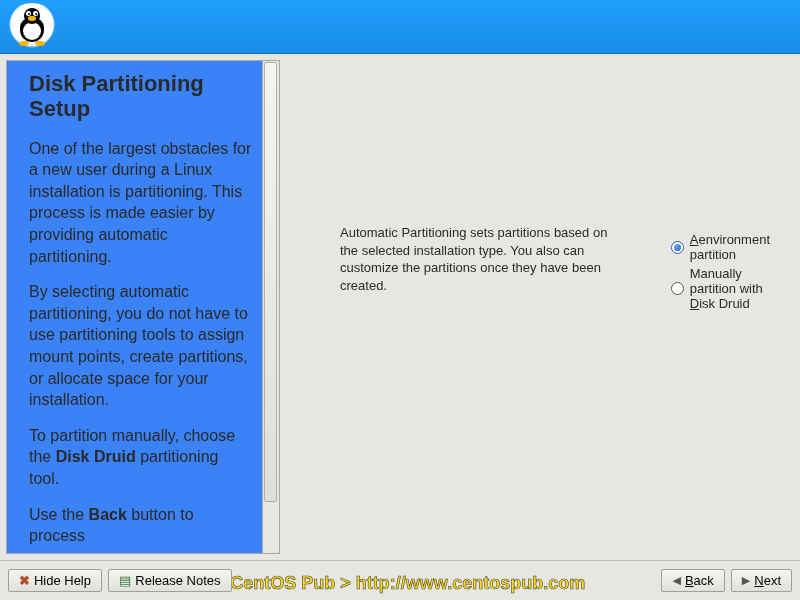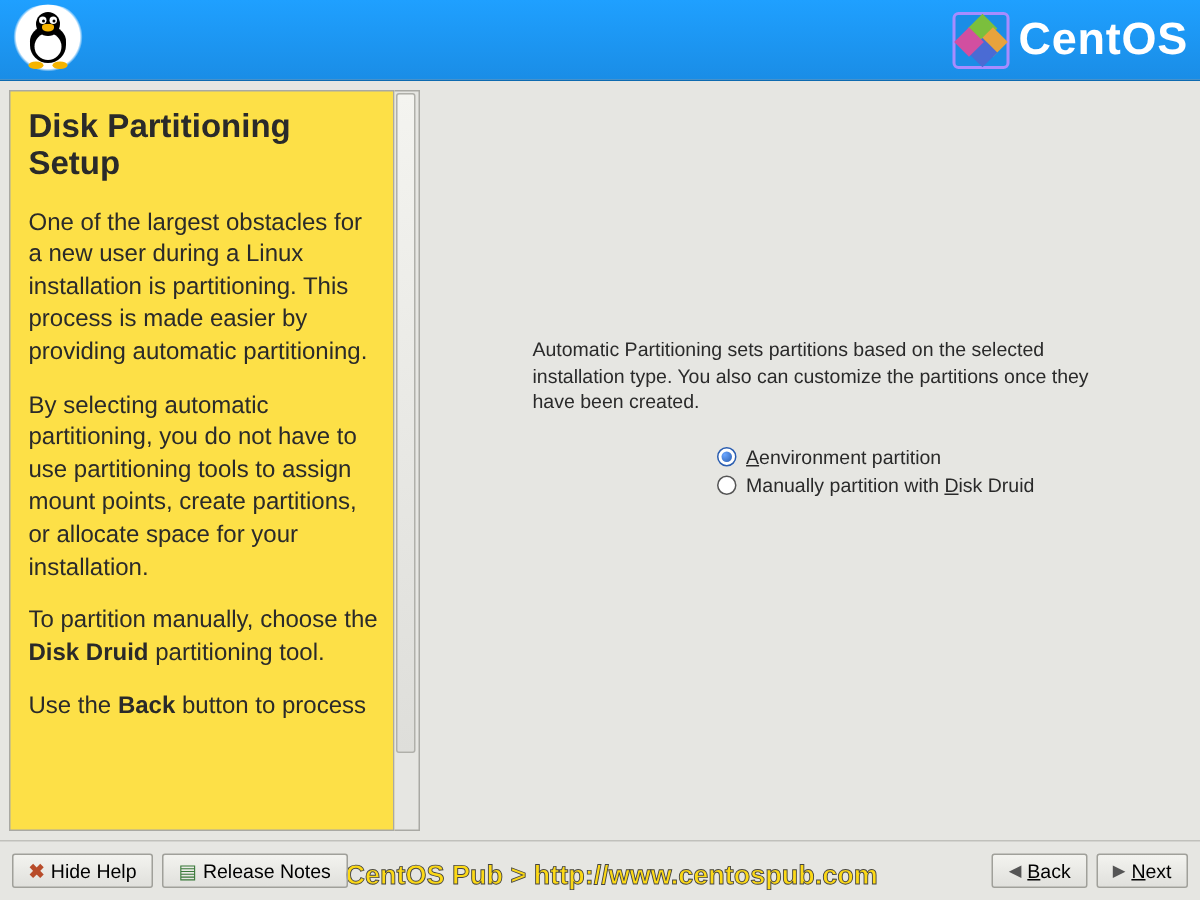--- a/index.html
+++ b/index.html
@@ -63,23 +63,23 @@
     display: flex;
     height: 506px;
   }
   .help-panel {
     width: 280px;
     padding: 6px 0 6px 6px;
     display: flex;
   }
   .help-scroll {
     flex:1;
-    background: #fde047;
+    background: #3b82f6;
     border: 1px solid #a9a9a4;
-    padding: 10px 10px 10px 12px;
+    padding: 10px 10px 10px 22px;
     overflow-y: auto;
     margin-right: 0;
   }
   .help-scroll h2 {
     font-size: 22px;
     font-weight: 600;
     margin-bottom: 16px;
     line-height: 1.15;
   }
   .help-scroll p {
@@ -99,24 +99,23 @@
   .scrollbar-thumb {
     position:absolute; left:1px; top:1px; width:13px; height:440px;
     background:linear-gradient(#f4f4f0,#dedeDA);
     border:1px solid #b0b0aa; border-radius:2px;
   }
 
   .content {
     flex: 1;
     padding: 20px 30px 20px 60px;
     display: flex;
-    flex-direction: column;
+    flex-direction: row;
     justify-content: flex-start;
     padding-top: 170px;
-    align-items: center;
   }
   .content p {
     font-size: 13px;
     line-height: 1.35;
     margin-bottom: 12px;
     max-width: 400px;
   }
   .radio-group {
     margin-top: 8px;
     margin-left: 58px;
@@ -184,29 +183,20 @@
         <div class="tux-foot r"></div>
       <div class="tux-body"></div>
         <div class="tux-belly"></div>
       <div class="tux-head"></div>
       <div class="tux-eye l"></div>
         <div class="tux-eye r"></div>
       <div class="tux-dot l"></div>
         <div class="tux-dot r"></div>
       <div class="tux-beak"></div>
     </div>
-  </div>
-  <div class="header-right">
-    <div class="centos-logo">
-      <div class="cl-part p1"></div>
-        <div class="cl-part p2"></div>
-      <div class="cl-part p3"></div>
-        <div class="cl-part p4"></div>
-    </div>
-    <span class="centos-text">CentOS</span>
   </div>
 </div>
 
 <div class="main">
   <div class="help-panel">
     <div class="help-scroll">
       <h2>Disk Partitioning Setup</h2>
       <p>One of the largest obstacles for a new user during a Linux installation is partitioning. This process is made easier by providing automatic partitioning.</p>
       <p>By selecting automatic partitioning, you do not have to use partitioning tools to assign mount points, create partitions, or allocate space for your installation.</p>
       <p>

